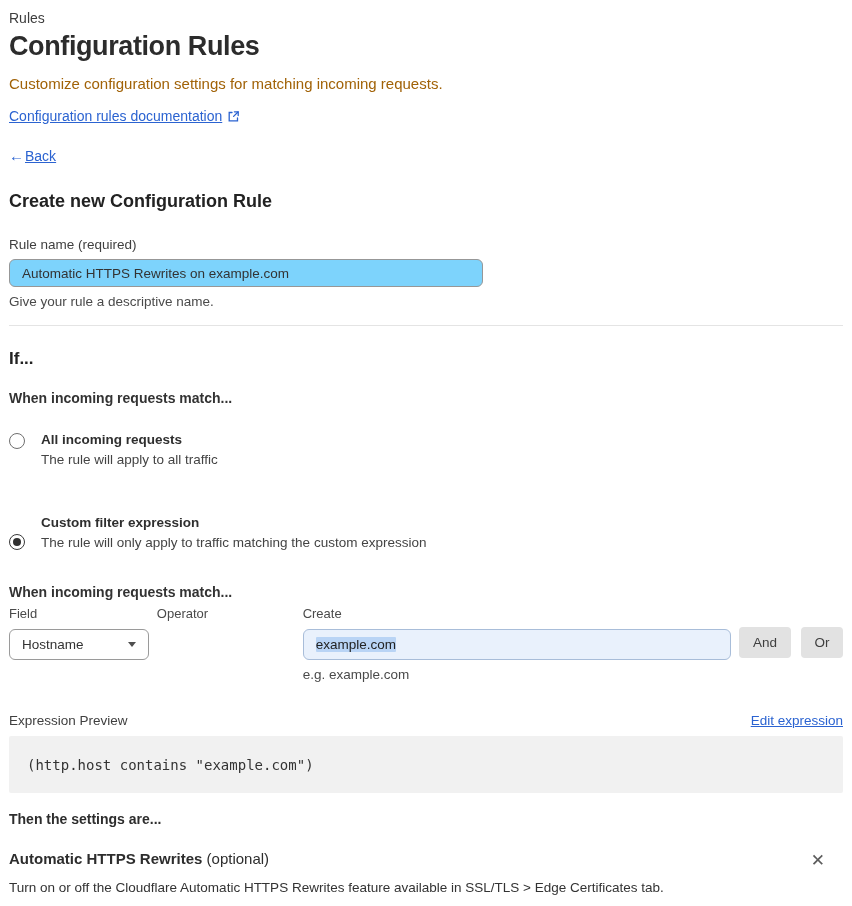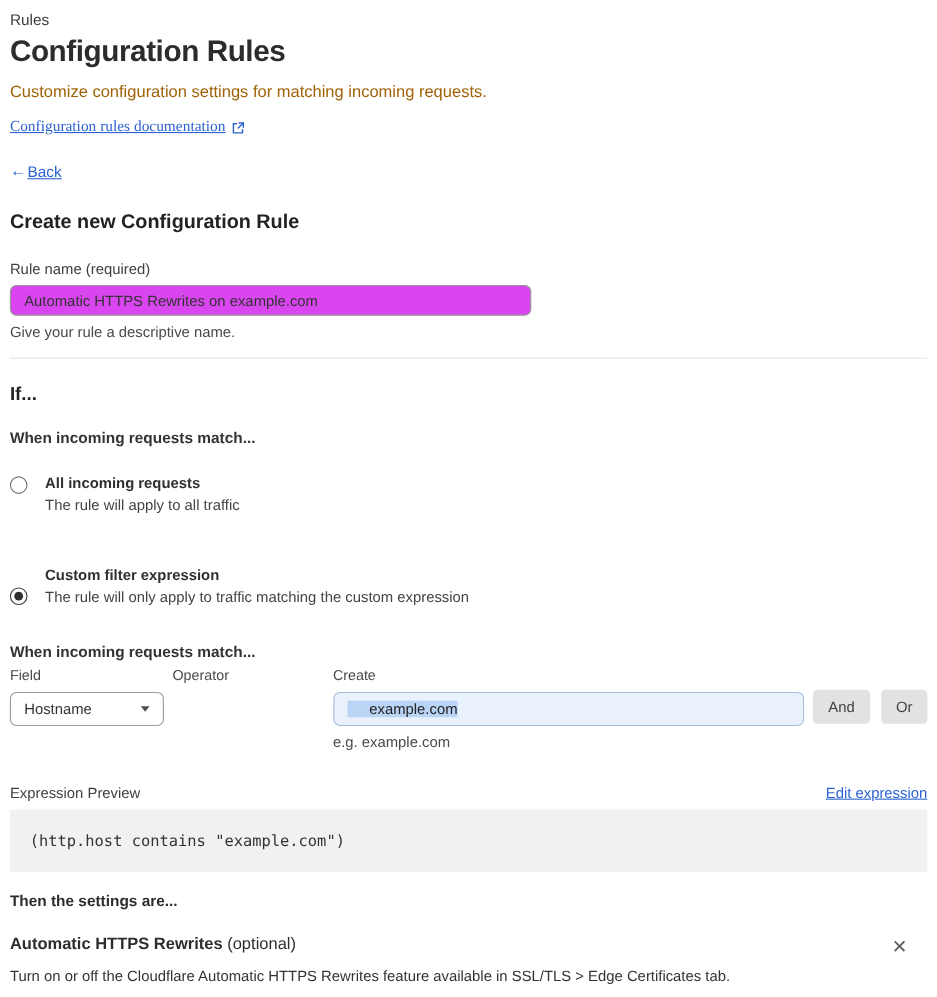--- a/index.html
+++ b/index.html
@@ -16,35 +16,35 @@
   .breadcrumb { font-size: 14px; color: #3d3d3d; font-weight: 500; }
   h1.page-title {
     margin: 5px 0 0 0;
     font-size: 27px; font-weight: 700; color: #2c2c2c; letter-spacing: -0.4px;
   }
   .subtitle { margin-top: 13px; font-size: 15px; color: #a16207; }
 
   a.link, .link {
     color: #2b63d1; text-decoration: underline; cursor: pointer; font-size: 14px;
   }
-  .doc-link-row { margin-top: 16px; display: flex; align-items: center; gap: 5px; font-family: Liberation Serif, serif; }
+  .doc-link-row { margin-top: 16px; display: flex; align-items: center; gap: 5px; }
   .ext-icon svg { display: block; }
 
   .back-row { margin-top: 23px; display: flex; align-items: center; }
   .back-arrow { color: #2b63d1; font-size: 15px; text-decoration: none; margin-right: 1px; }
 
   h2.form-heading { margin: 27px 0 0 0; font-size: 18px; font-weight: 700; color: #222222; }
 
   .field-label { margin-top: 25px; font-size: 13.5px; color: #3f3f3f; }
   .rule-name-input {
     margin-top: 7px; width: 474px; height: 28px;
     border: 1px solid #979797; border-radius: 6px;
     padding: 0 12px; font-size: 13.5px; color: #333;
     font-family: "Liberation Sans", sans-serif; outline: none;
-    display: block; background: #d946ef;
+    display: block; background: #7dd3fc;
   }
   .help-text { margin-top: 7px; font-size: 13.5px; color: #4a4a4a; }
 
   .divider { margin-top: 16px; border-top: 1px solid #e4e4e4; height: 0; }
 
   h2.if-heading { margin: 23px 0 0 0; font-size: 17px; font-weight: 700; color: #222; }
   h3.match-heading { margin: 21px 0 0 0; font-size: 14px; font-weight: 700; color: #333; }
 
   .radio-group { margin-top: 26px; }
   .radio-row { display: flex; align-items: flex-start; gap: 16px; cursor: pointer; }
@@ -76,21 +76,21 @@
   .caret {
     width: 0; height: 0;
     border-left: 4.5px solid transparent; border-right: 4.5px solid transparent;
     border-top: 5.5px solid #4f4f4f;
   }
   .value-input {
     height: 31px; border: 1px solid #a8bdd9; border-radius: 6px;
     background: #e9f1fc; display: flex; align-items: center;
     padding: 0 12px; font-size: 13.5px; color: #222; cursor: text;
   }
-  .value-input .selected-text { background: #b9d4f5; border-radius: 1px; padding-left: 20px; }
+  .value-input .selected-text { background: #b9d4f5; border-radius: 1px; }
   .hint-text { margin-top: 7px; font-size: 13.5px; color: #4a4a4a; }
   .conj-btn {
     height: 31px; border: none; border-radius: 4px; background: #e2e2e2;
     color: #3f3f3f; font-size: 13.5px; font-family: "Liberation Sans", sans-serif;
     cursor: pointer; margin-top: 21px;
   }
   .btn-and { width: 52px; margin-right: 10px; }
   .btn-or { width: 42px; }
 
   .preview-row { margin-top: 31px; display: flex; justify-content: space-between; align-items: flex-end; }

